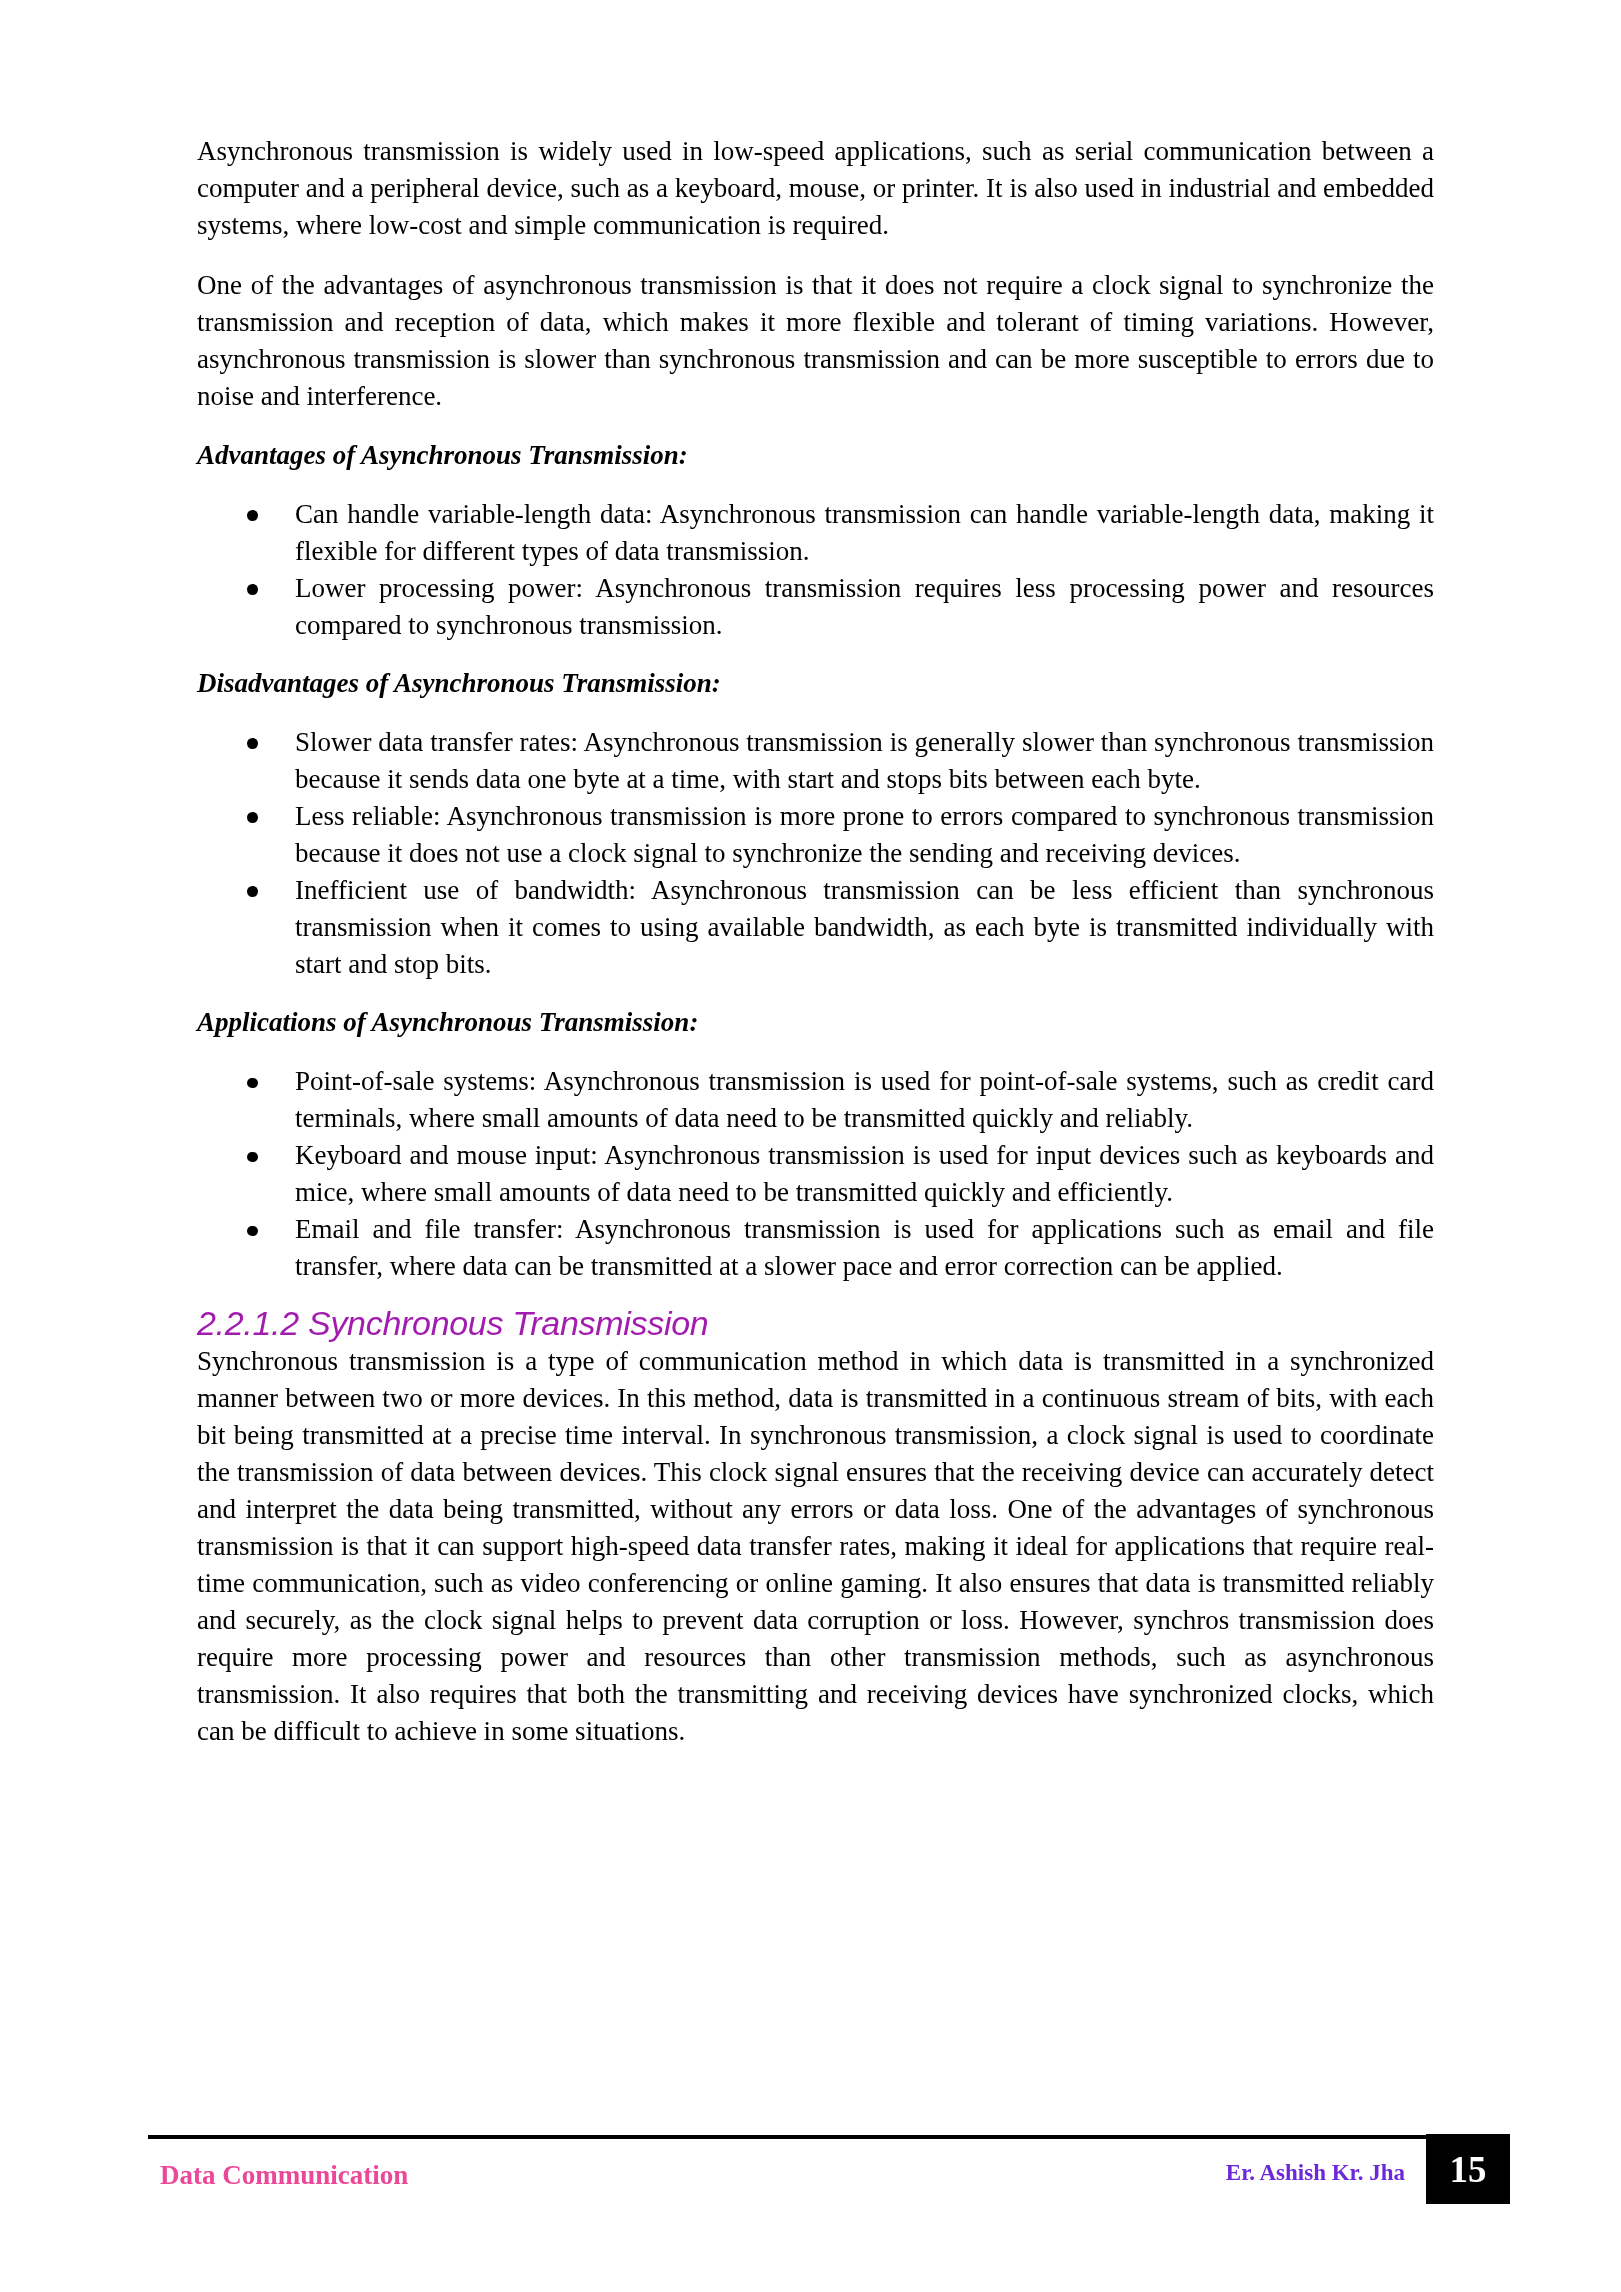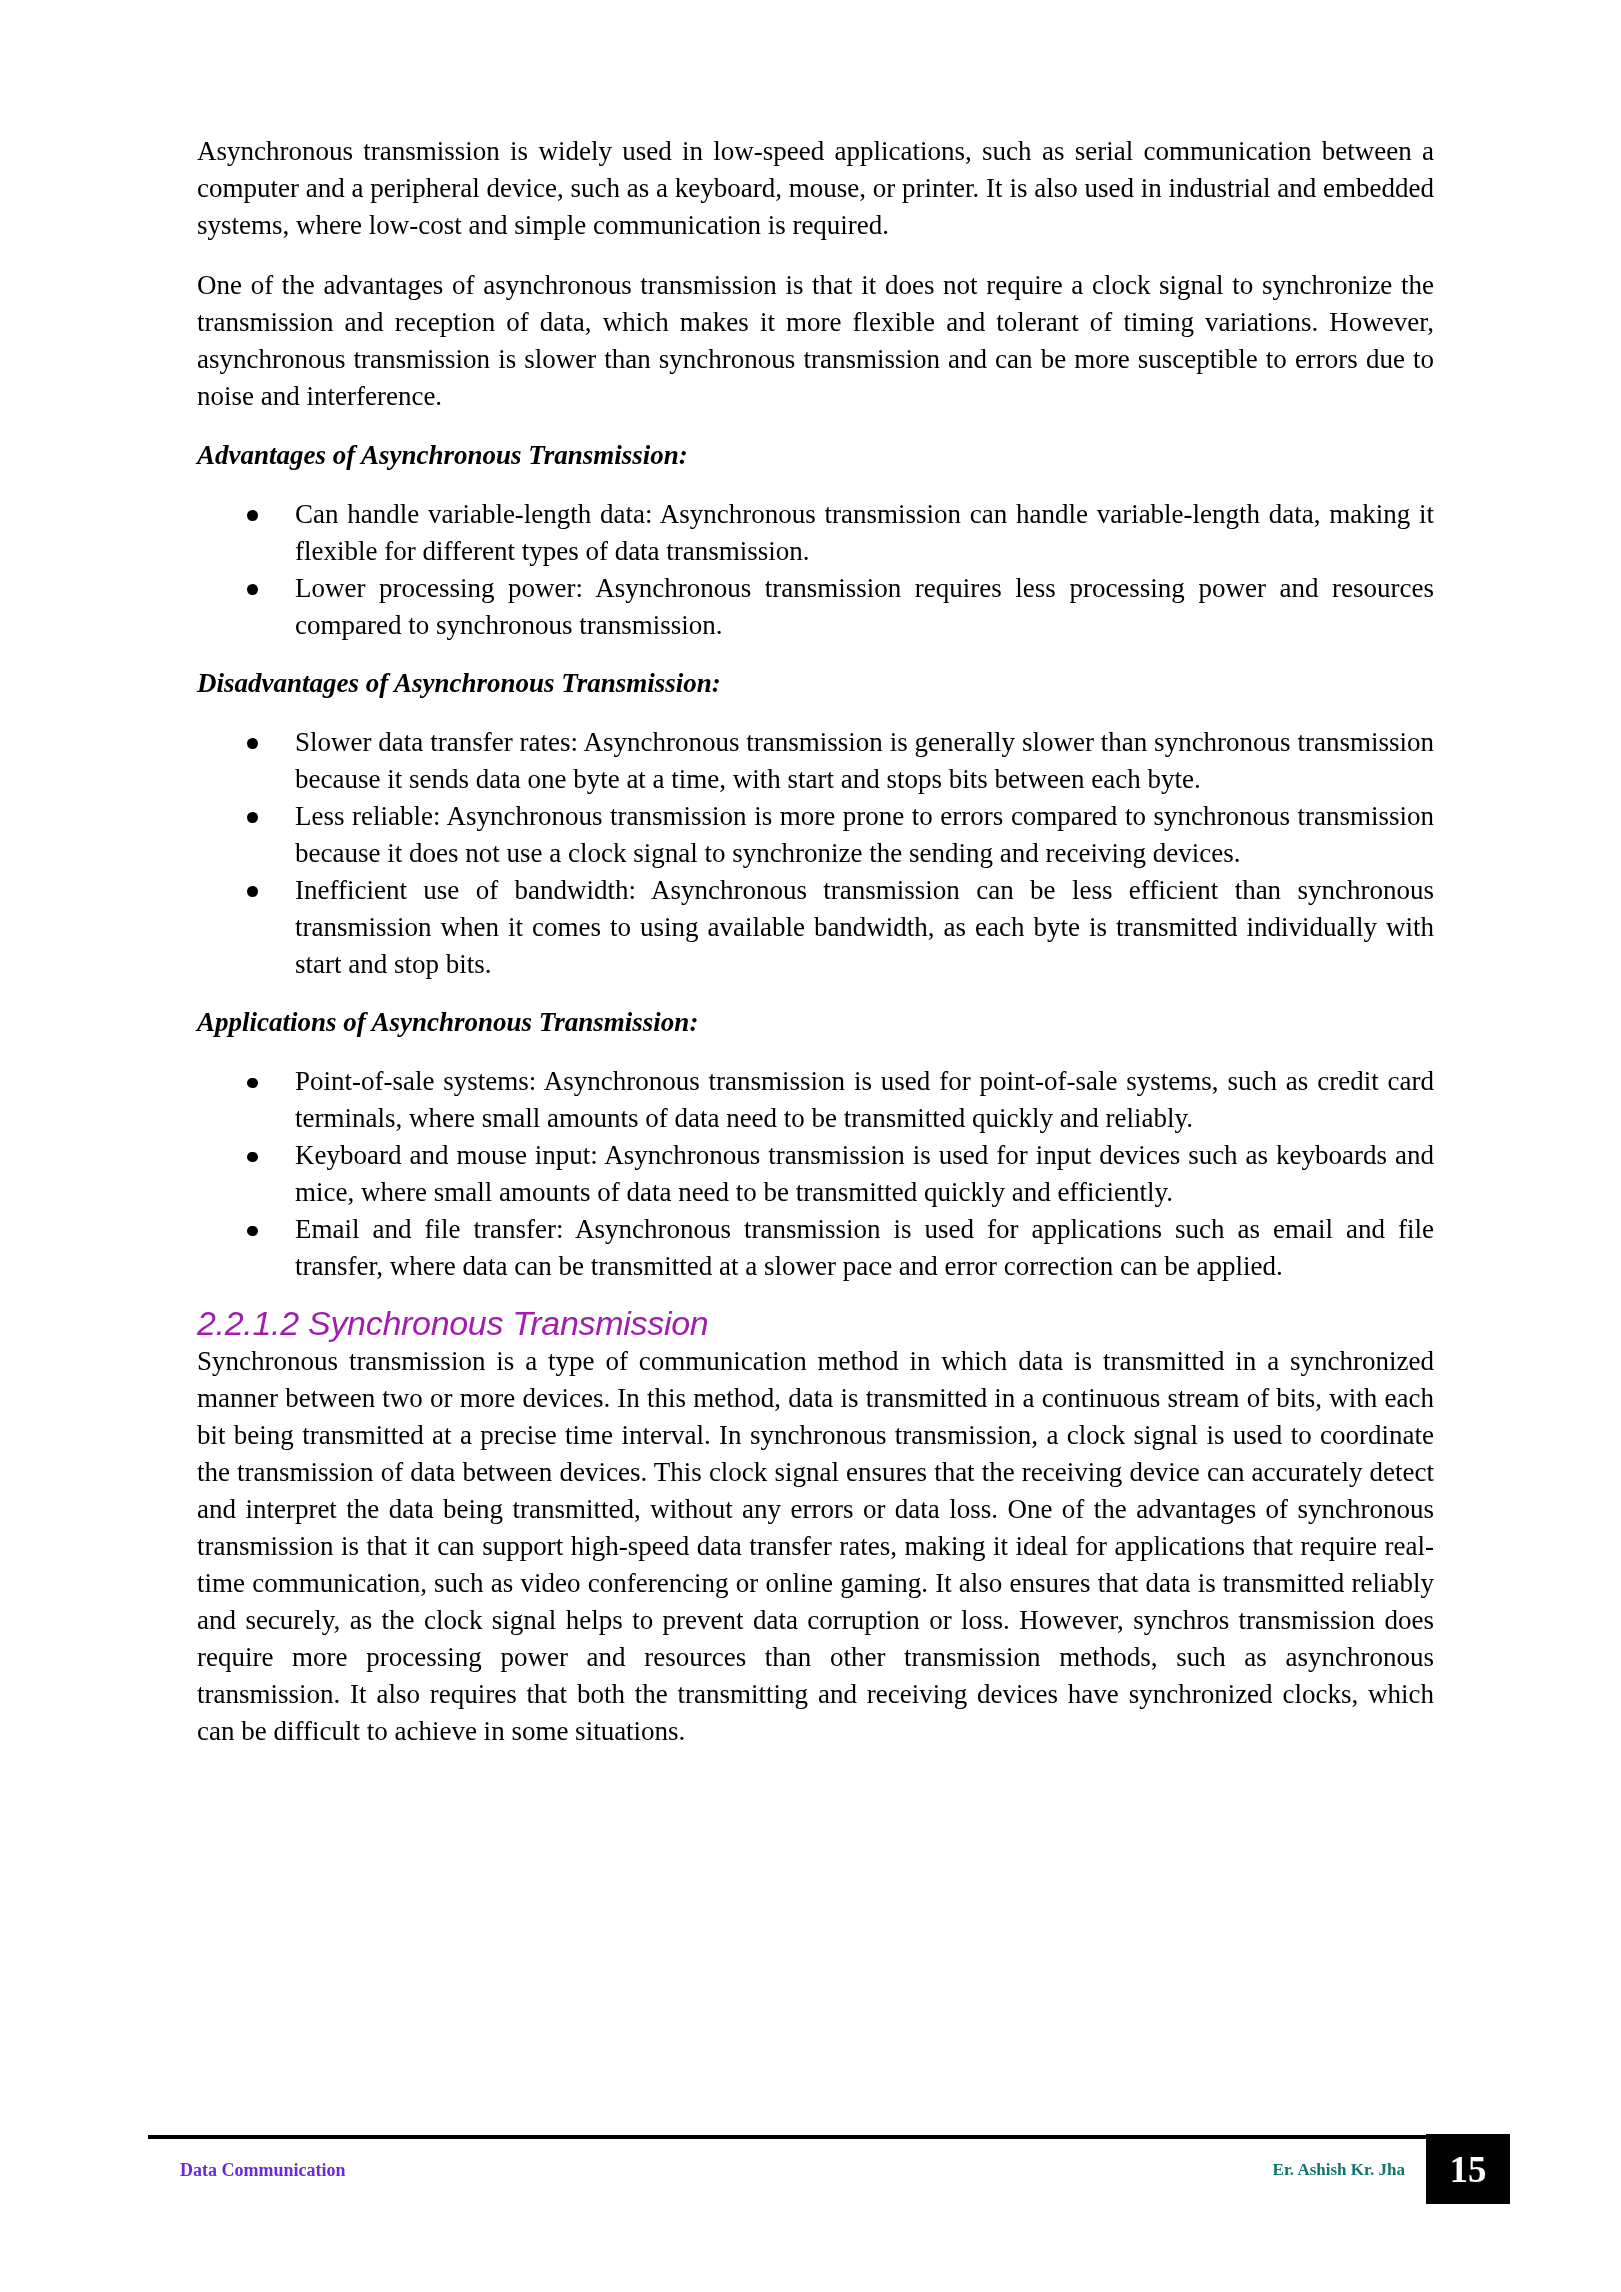--- a/index.html
+++ b/index.html
@@ -18,26 +18,26 @@
     position: absolute; left: 50px; top: 14.7px; width: 10.8px; height: 10.8px;
     background: #000; border-radius: 50%;
   }
   .section-heading {
     font-family: "Liberation Sans", "DejaVu Sans", sans-serif;
     font-style: italic; font-size: 34px; color: #a21caf;
     margin: 3.9px 0 3.9px 0; line-height: 33px; letter-spacing: -0.3px;
   }
   .footer-rule { position: absolute; left: 148px; top: 2135px; width: 1279px; height: 3.9px; background: #000; }
   .footer-left {
-    position: absolute; left: 180px; top: 2160px;
-    font-family: "Liberation Serif", serif; font-weight: bold; font-size: 18px; color: #6d28d9;
+    position: absolute; left: 160px; top: 2160px;
+    font-family: "Liberation Serif", serif; font-weight: bold; font-size: 27px; color: #ec4899;
   }
   .footer-right {
     position: absolute; right: 216px; top: 2160px;
-    font-family: "Liberation Serif", serif; font-weight: bold; font-size: 17px; color: #0f766e;
+    font-family: "Liberation Serif", serif; font-weight: bold; font-size: 23px; color: #6d28d9;
   }
   .page-num-box {
     position: absolute; left: 1426px; top: 2134px; width: 84px; height: 70px;
     background: #000; color: #fff; display: flex; align-items: center; justify-content: center;
     font-family: "Liberation Serif", serif; font-weight: bold; font-size: 37px;
   }
 </style>
 </head>
 <body>
 

